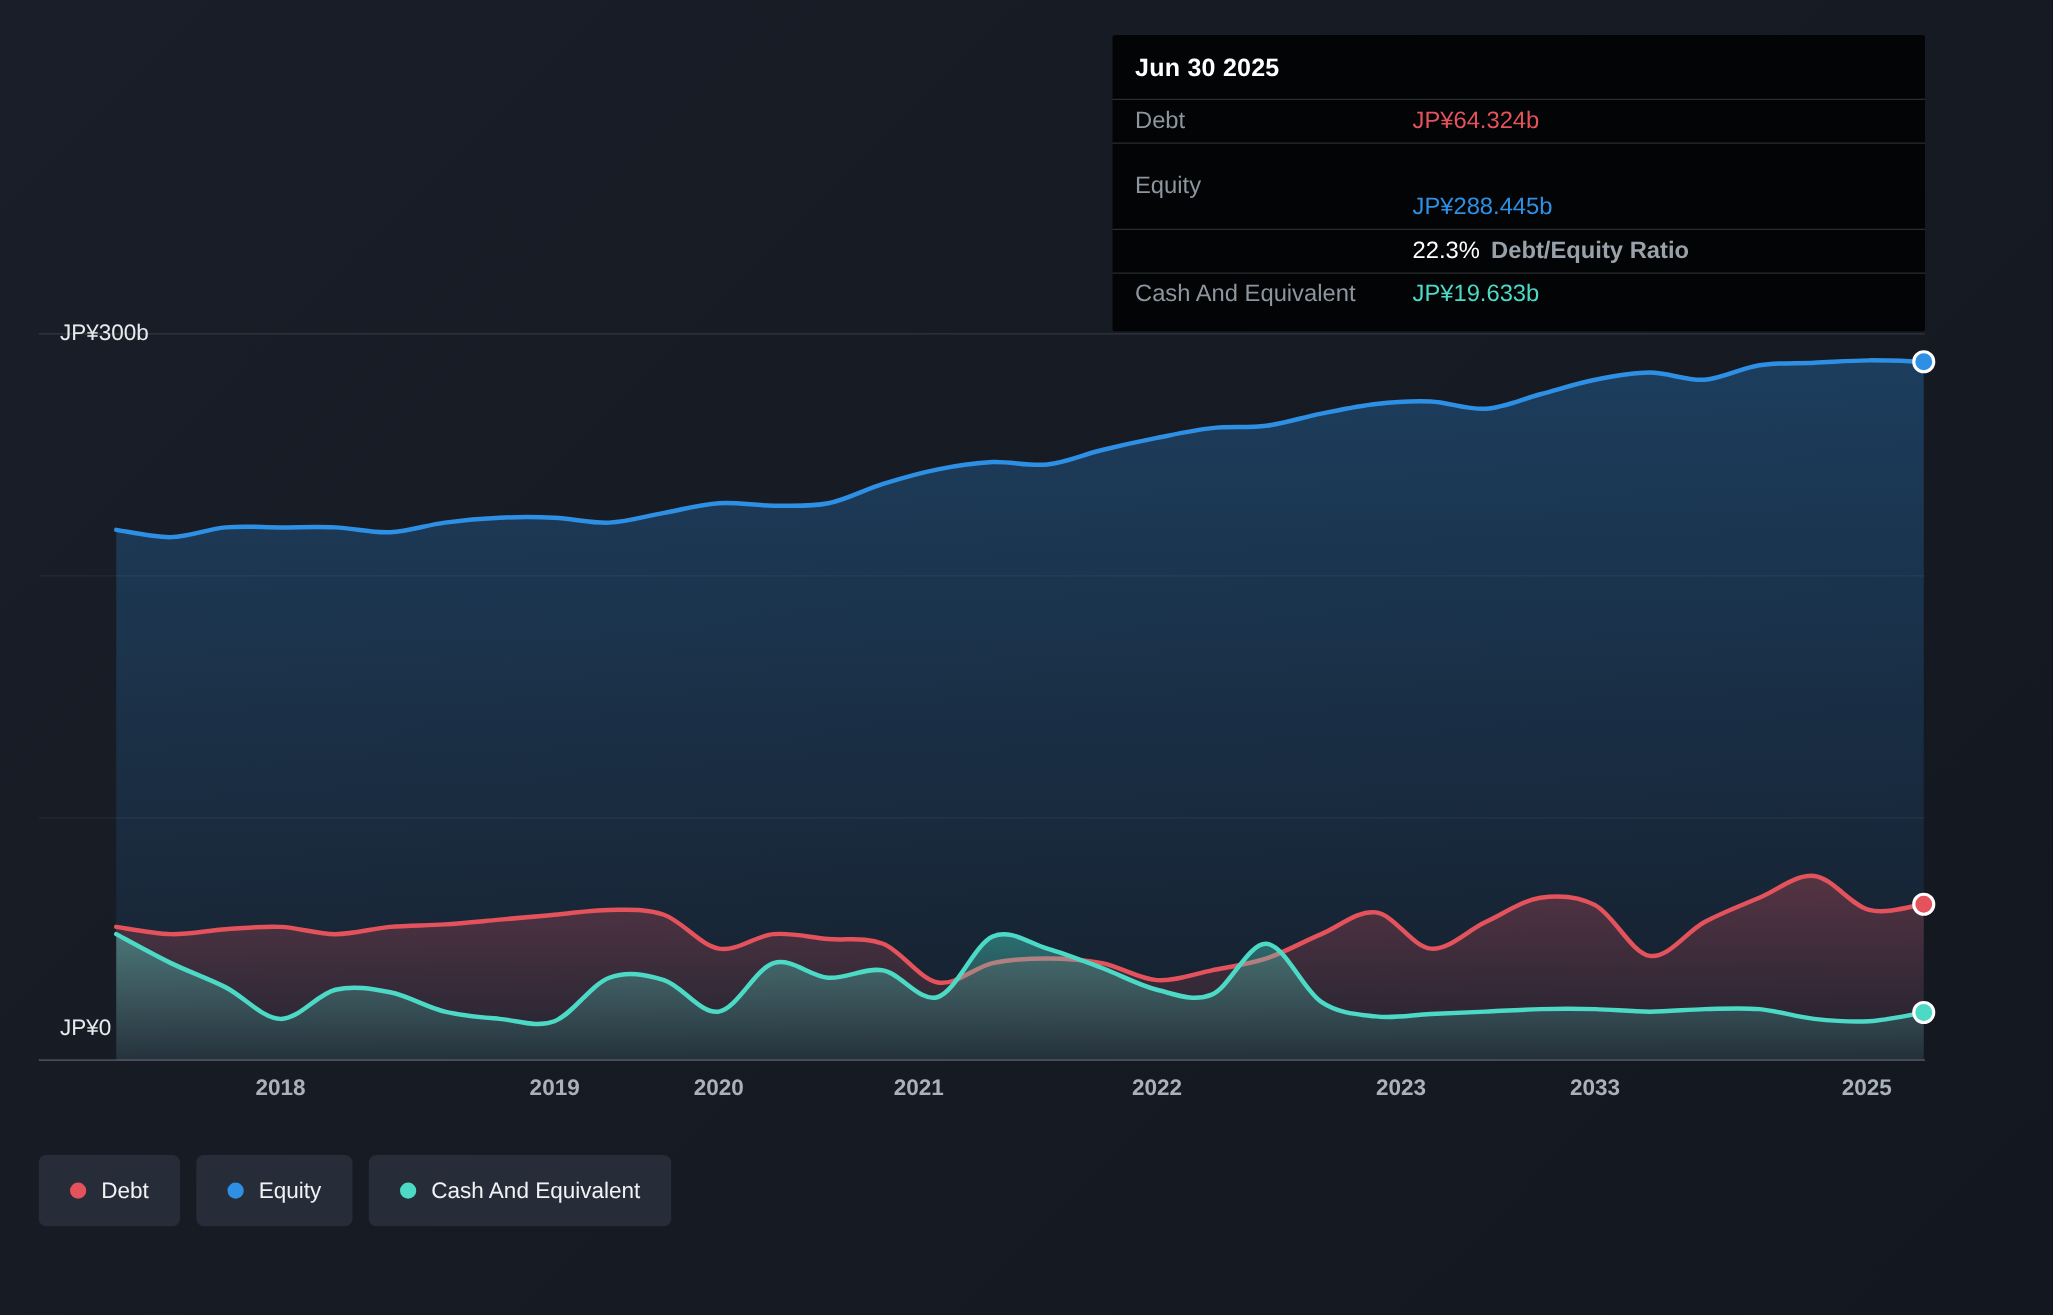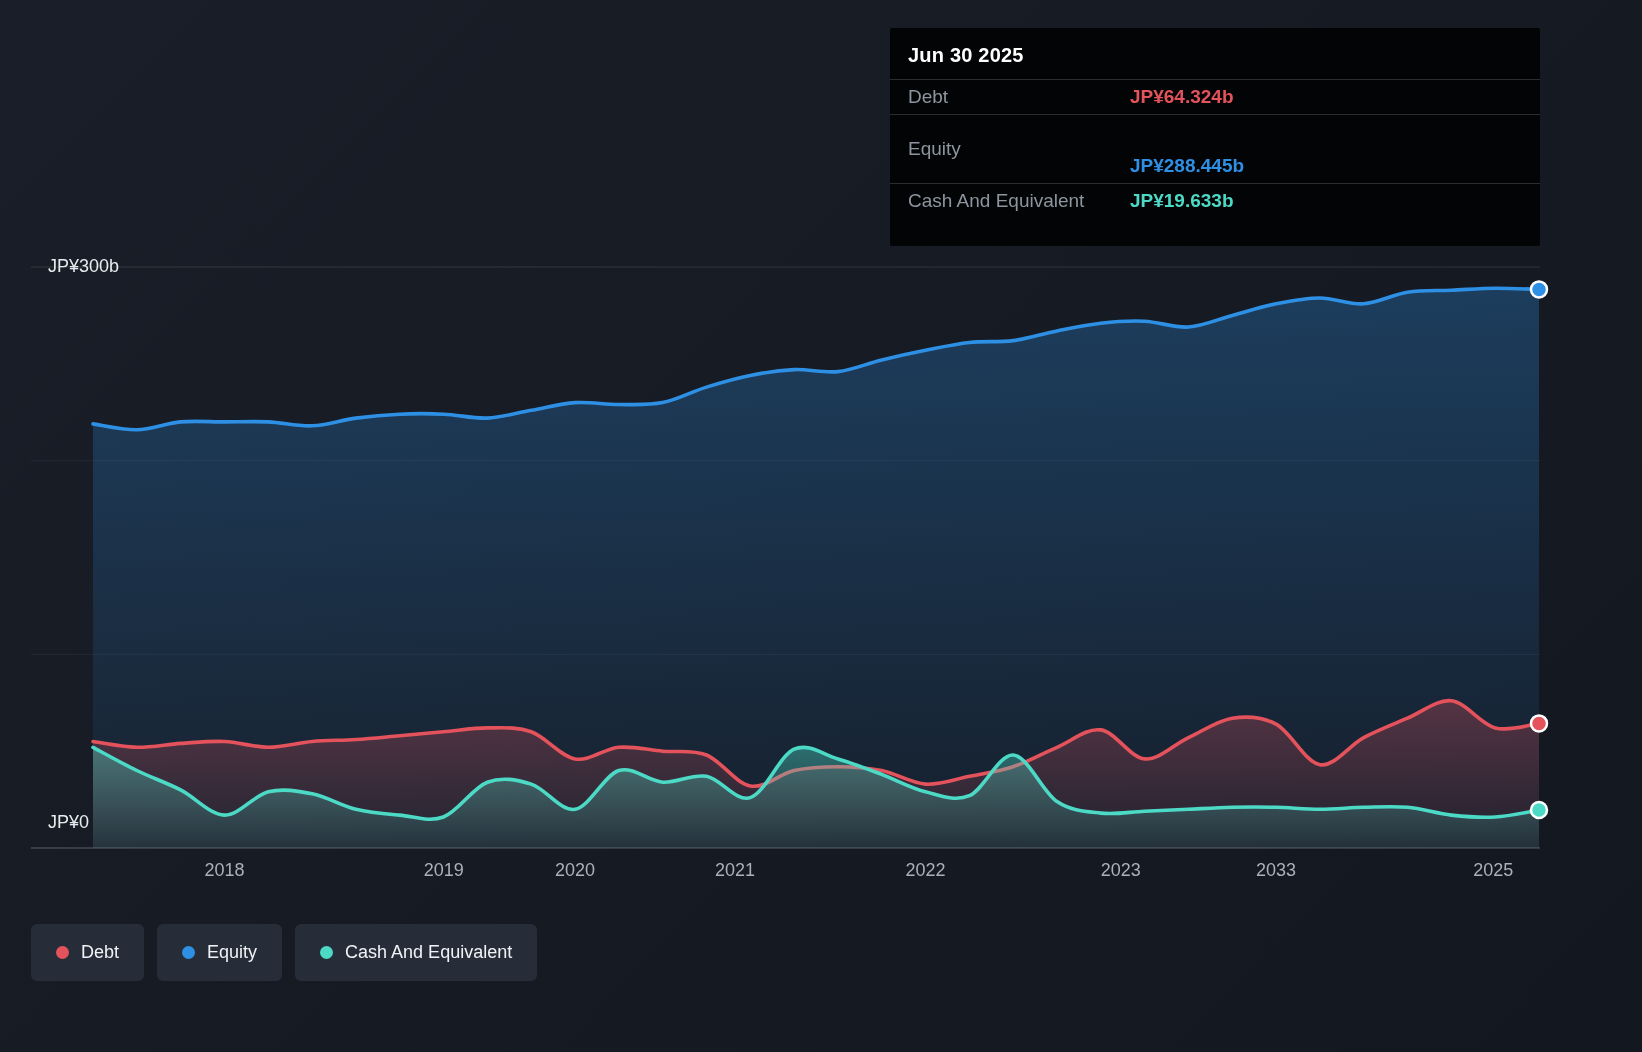--- a/index.html
+++ b/index.html
@@ -9,44 +9,44 @@
     background:linear-gradient(135deg,#191e28 0%,#151a23 55%,#131720 100%);
     font-family:"Liberation Sans",sans-serif;
     overflow:hidden;
   }
   svg#chart{position:absolute;left:0;top:0;}
 
   
   .tooltip{
     position:absolute;left:890px;top:28px;width:650px;
     background:#030405;box-sizing:border-box;
-    padding:0 0 28px 0;border-radius:2px;
+    padding:0 0 12px 0;border-radius:2px;
   }
   .t-title{
     padding:16px 18px 12px 18px;
     font-size:20px;font-weight:700;color:#ffffff;letter-spacing:.2px;
   }
   .t-row{
     display:flex;align-items:center;
     margin:0 0;padding:6px 18px;
     border-top:1px solid rgba(255,255,255,0.16);
   }
   .t-label{width:222px;flex:0 0 222px;color:#8d959f;font-size:19px;}
-  .t-value{font-size:19px;font-weight:700;text-align:right;}
+  .t-value{font-size:19px;font-weight:400;text-align:right;}
   .v-debt{color:var(--debt,#e4525c);}
   .v-equity{color:var(--equity,#2e90e5);margin-top:34px;}
   .v-cash{color:var(--cash,#4cdac6);}
   .v-ratio{color:#ffffff;}
   .t-ratio-suffix{color:#99a1aa;font-size:19px;font-weight:600;margin-left:9px;}
 
   
   .y-label{position:absolute;left:48px;color:#e8ebee;font-size:18px;}
   .y-top{top:256px;}
   .y-bottom{top:812px;}
-  #x-axis{position:absolute;left:0;top:0;width:100%;height:100%;pointer-events:none;}
+  #x-axis{position:absolute;left:0;top:0;width:100%;height:100%;pointer-events:none;font-weight:bold;}
   .x-tick{
     position:absolute;top:860px;transform:translateX(-50%);
     color:#a9b1bb;font-size:18px;
   }
 
   
   #legend{position:absolute;left:31px;top:924px;display:flex;gap:13px;}
   .legend-item{
     display:flex;align-items:center;gap:12px;
     background:#272d38;border-radius:6px;height:57px;padding:0 25px;
@@ -109,20 +109,25 @@
     <div class="t-row">
       <span class="t-label">Debt</span>
       <span class="t-value v-debt">JP¥64.324b</span>
     </div>
 
     <div class="t-row">
       <span class="t-label">Equity</span>
       <span class="t-value v-equity">JP¥288.445b</span>
     </div>
 
+    <div class="t-row">
+      <span class="t-label"></span>
+      <span class="t-value v-ratio">22.3%</span>
+      <span class="t-ratio-suffix">Debt/Equity Ratio</span>
+    </div>
 
     <div class="t-row">
       <span class="t-label">Cash And Equivalent</span>
       <span class="t-value v-cash">JP¥19.633b</span>
     </div>
   </div>
 
   <div id="legend">
       <div class="legend-item">
         <span class="legend-dot" style="background: rgb(228, 82, 92);"></span>

